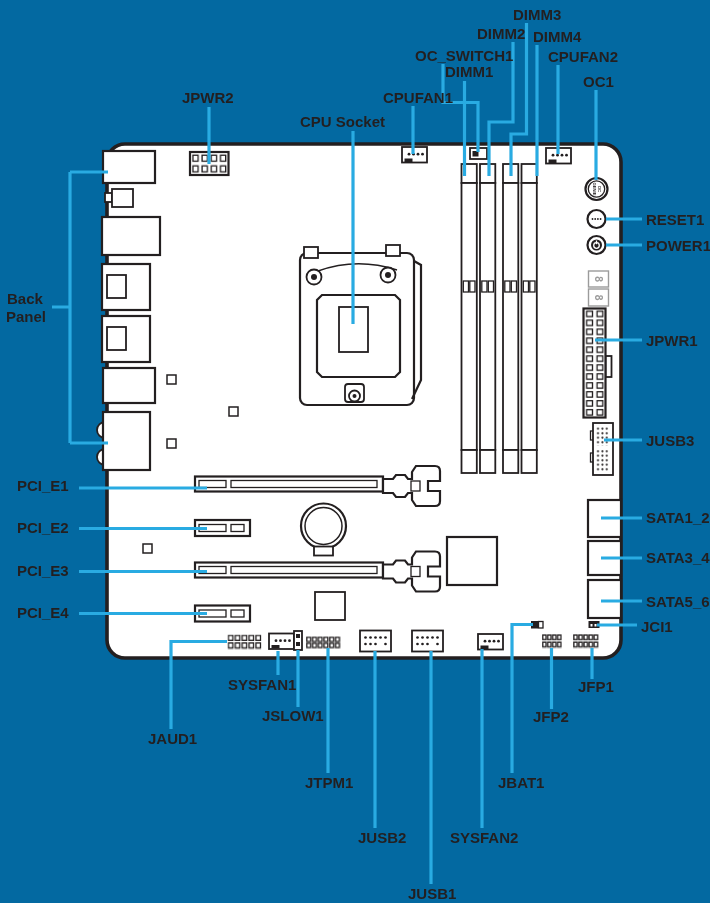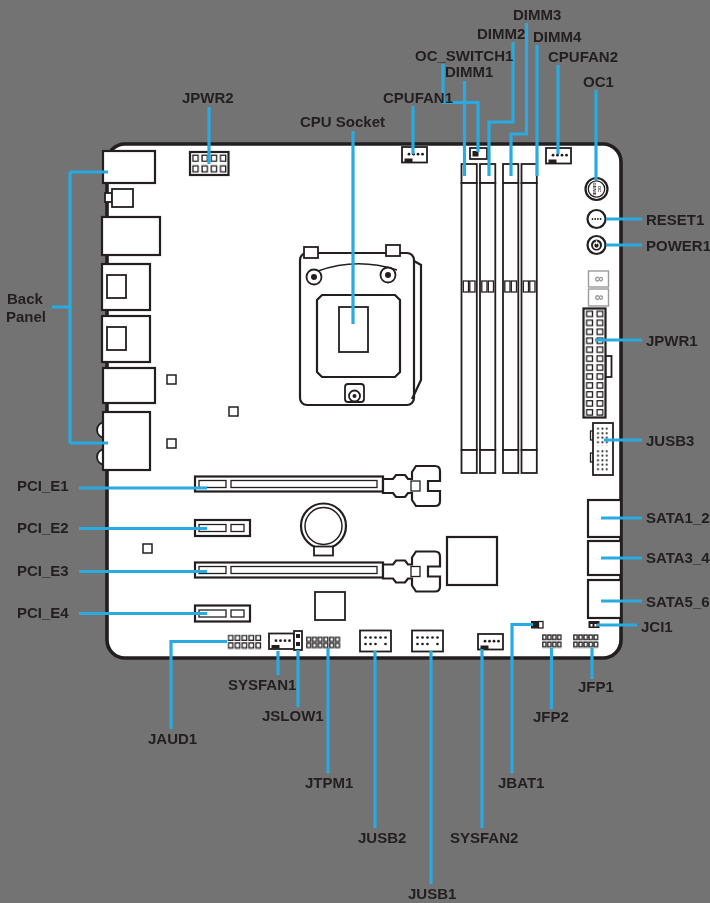--- a/index.html
+++ b/index.html
@@ -1,16 +1,16 @@
 <!DOCTYPE html>
 <html><head>
 <meta charset="utf-8">
 <style>
   html,body{margin:0;padding:0;background:#fff;}
-  .stage{position:relative;width:710px;height:903px;background:#737373;overflow:hidden;
+  .stage{position:relative;width:710px;height:903px;background:#0369a1;overflow:hidden;
          font-family:"Liberation Sans",sans-serif;}
   
   .c{fill:#fff;stroke:#231F20;}
   .nf{fill:none;stroke:#231F20;}
   .f{fill:#231F20;stroke:none;}
   .w36{stroke-width:3.6;} .w22{stroke-width:2.2;} .w18{stroke-width:1.8;}
   .w15{stroke-width:1.5;} .w13{stroke-width:1.3;}
   .lead{stroke:#29ABE2;stroke-width:3.2;fill:none;}
   .lbl{font:bold 15px "Liberation Sans",sans-serif;fill:#231F20;}
   .tiny{font:bold 4.2px "Liberation Sans",sans-serif;fill:#231F20;text-anchor:middle;}

